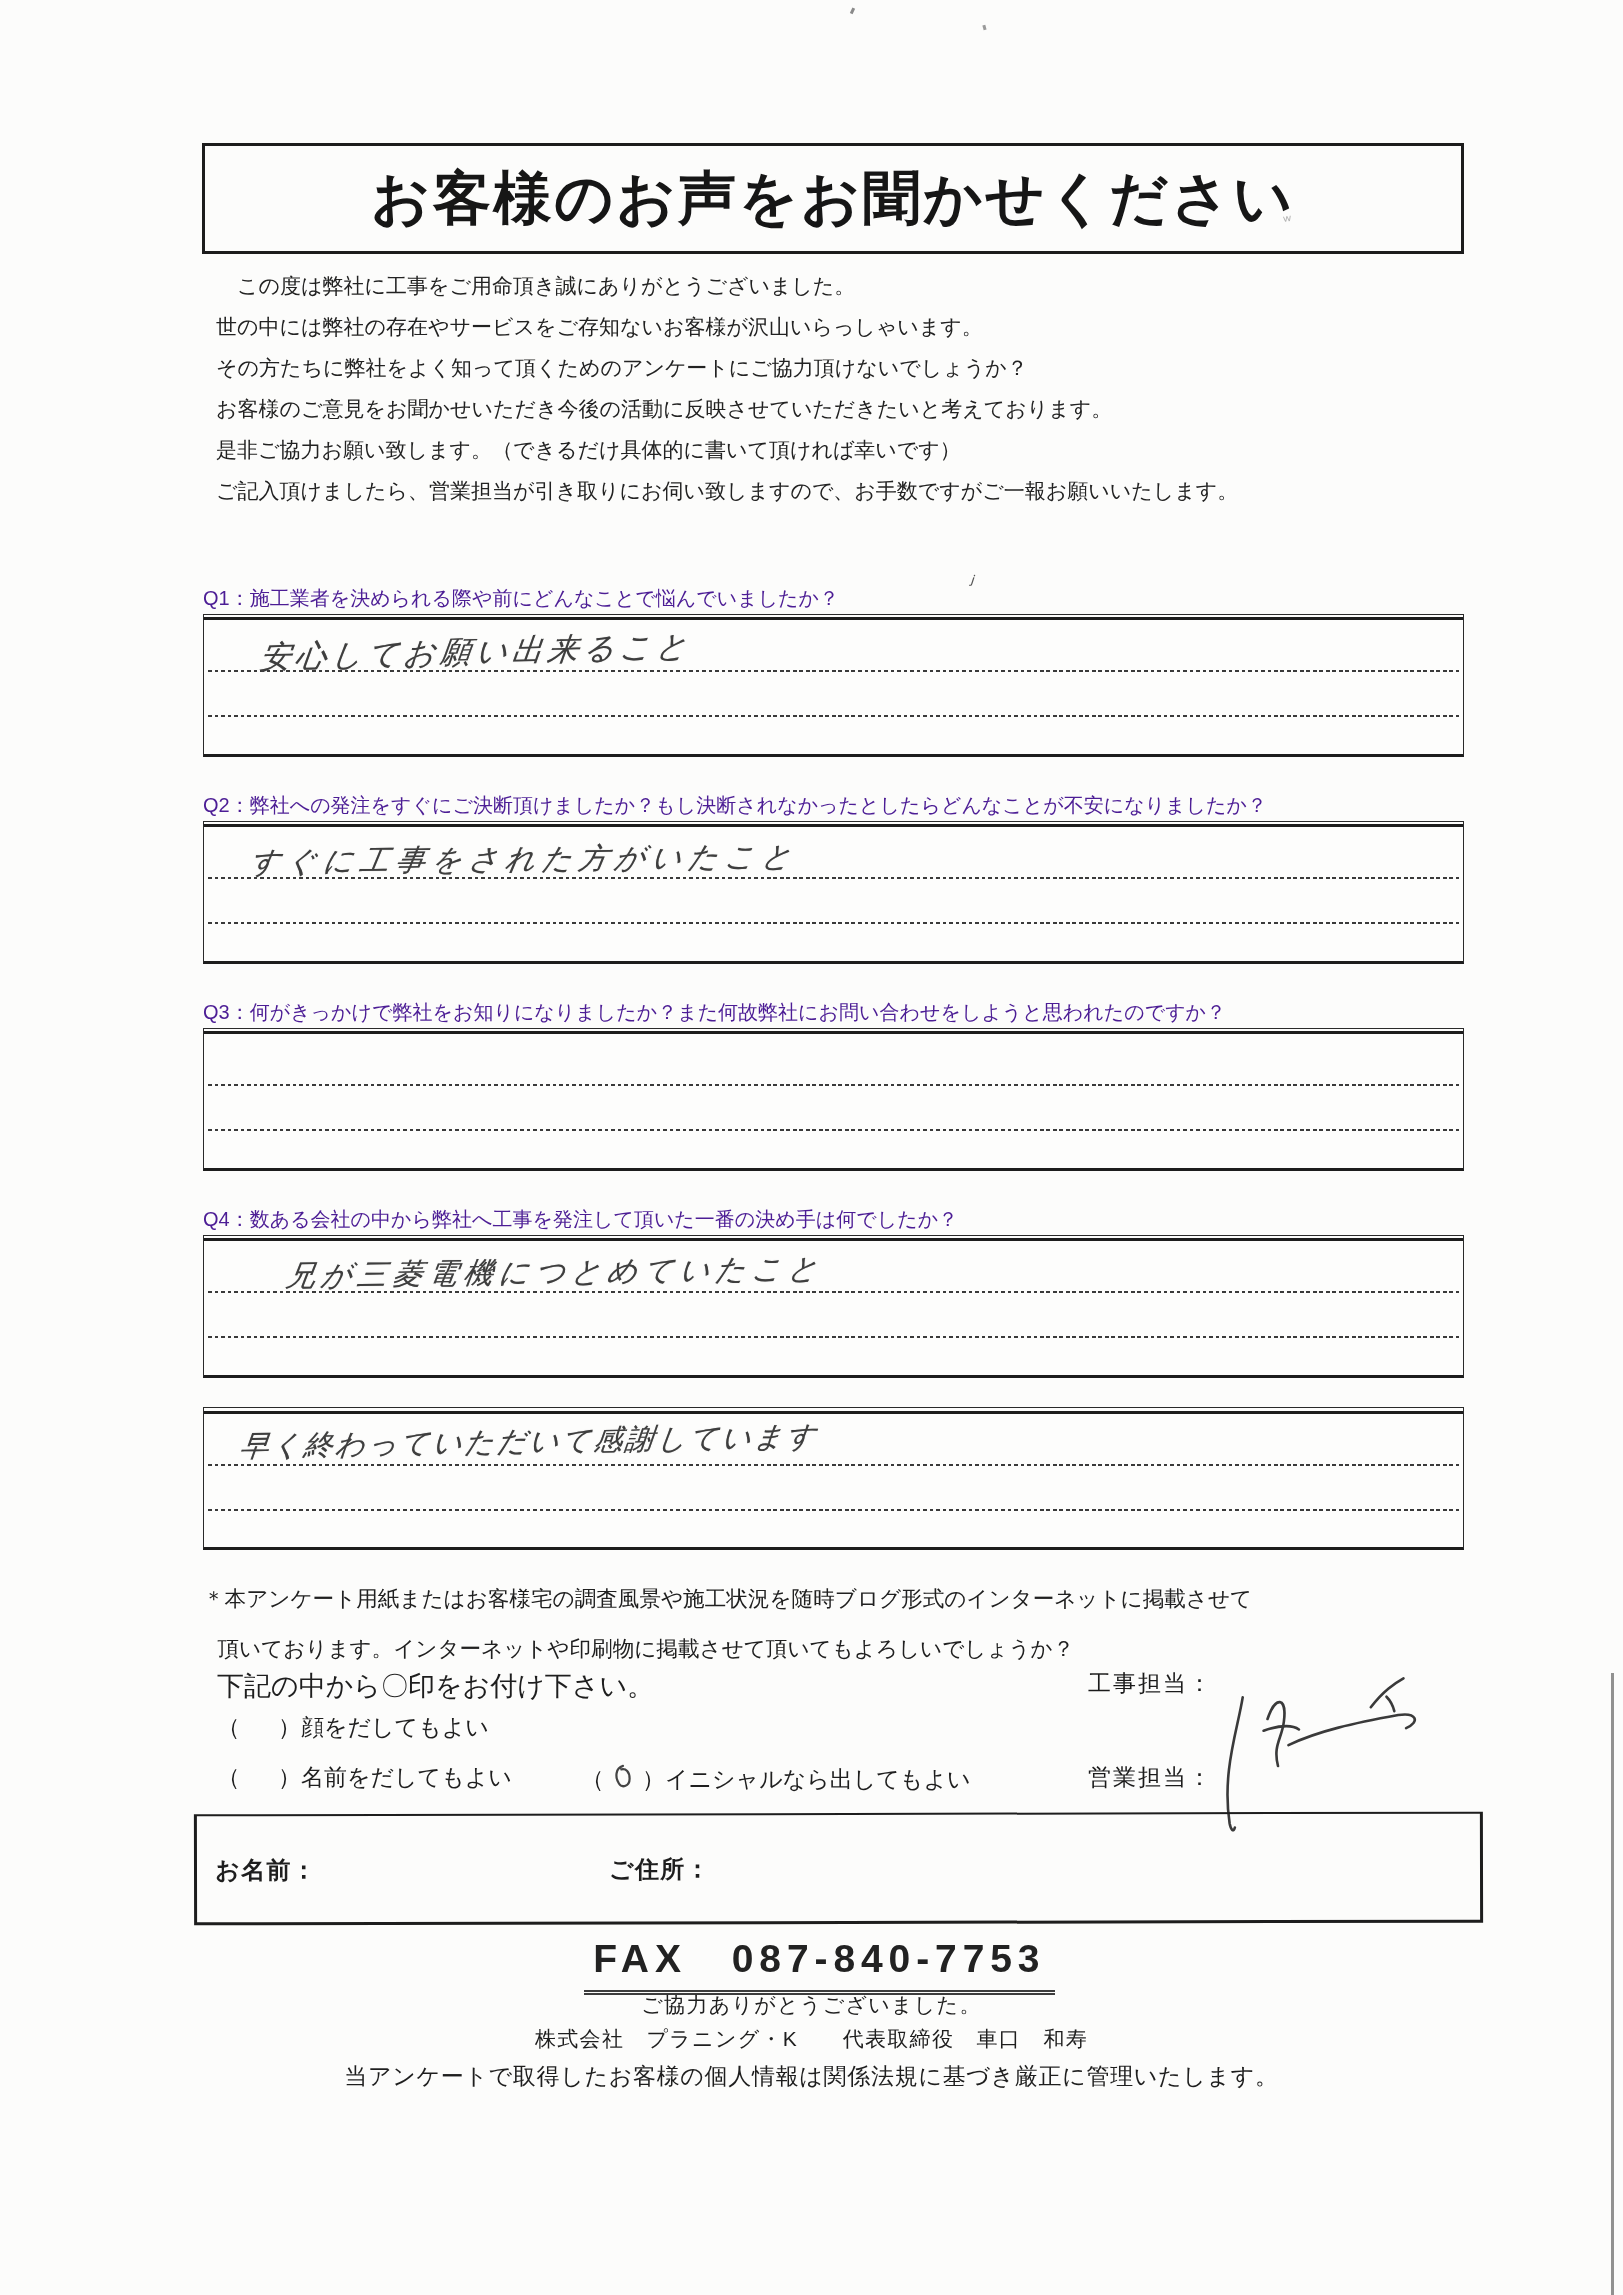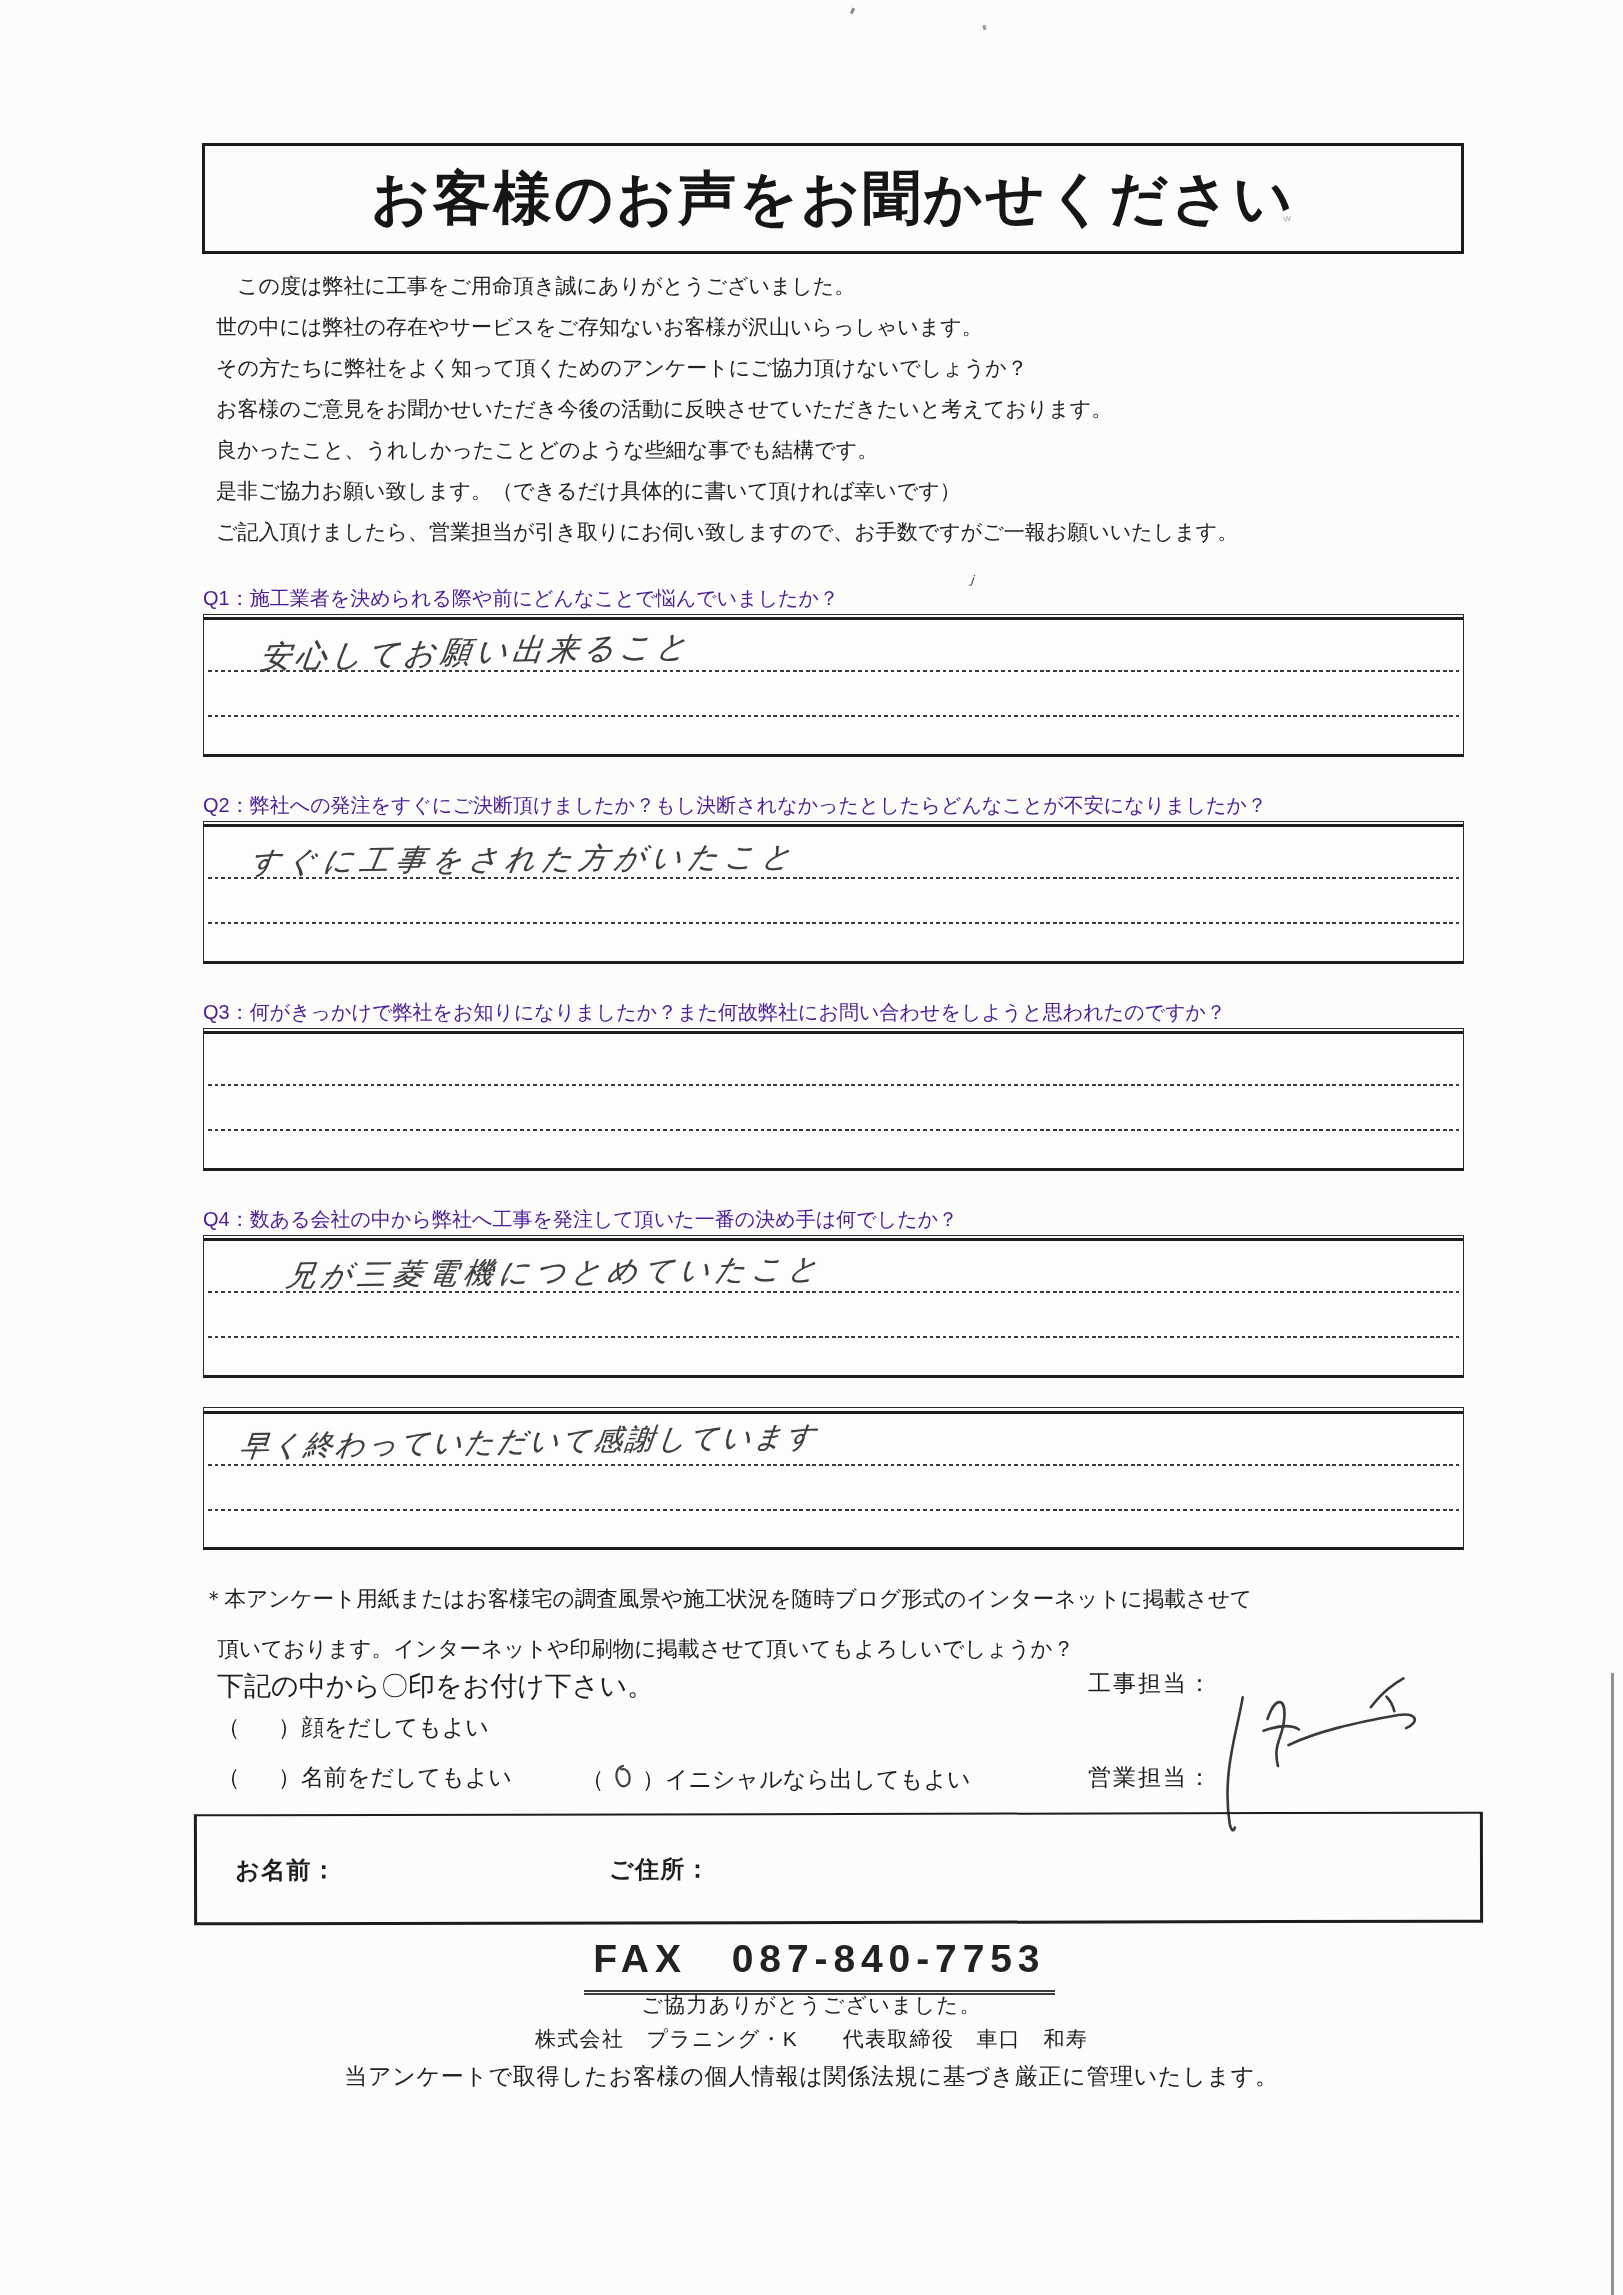--- a/index.html
+++ b/index.html
@@ -54,21 +54,21 @@
   .opt2{ left:217px; top:1762px; }
   .opt3{ left:581px; top:1762px; }
   
   .signature{ position:absolute; left:1190px; top:1668px; width:308px; height:183px; }
   
   .name-box{
     position:absolute; left:194px; top:1813px; width:1289px; height:111px;
     border:3.3px solid #1d1d1d; border-top-width:2.6px; box-sizing:border-box;
     transform:rotate(-0.12deg);
   }
-  .name-label{ position:absolute; left:18.3px; top:38px; font-size:24px; font-weight:bold; letter-spacing:1.3px;margin-left:20px; }
+  .name-label{ position:absolute; left:18.3px; top:38px; font-size:24px; font-weight:bold; letter-spacing:1.3px; }
   .addr-label{ position:absolute; left:412px; top:38px; font-size:24px; font-weight:bold; letter-spacing:1.3px; }
   
   .fax-wrap{ position:absolute; left:0; top:1932px; width:1623px; text-align:center; }
   .fax{
     display:inline-block; font-size:39px; font-weight:bold; letter-spacing:5.9px;
     color:#222; padding:0 9.2px 3.9px 9.2px; border-bottom:5.9px double #3c3c3c; margin-left:15.7px;
   }
   .center-line{ position:absolute; left:0; width:1623px; text-align:center; white-space:nowrap; }
   .thanks{ top:1991px; font-size:21px; letter-spacing:1.3px; }
   .company{ top:2025px; font-size:21px; letter-spacing:1.3px; }
@@ -95,21 +95,20 @@
   <div class="title-box">
     <span class="title-text">お客様のお声をお聞かせください</span>
   </div>
   <span class="stray b">ʷ</span>
 
   <div class="intro">
     <div class="intro-line">　この度は弊社に工事をご用命頂き誠にありがとうございました。</div>
     <div class="intro-line">世の中には弊社の存在やサービスをご存知ないお客様が沢山いらっしゃいます。</div>
     <div class="intro-line">その方たちに弊社をよく知って頂くためのアンケートにご協力頂けないでしょうか？</div>
     <div class="intro-line">お客様のご意見をお聞かせいただき今後の活動に反映させていただきたいと考えております。</div>
-    <div class="intro-line">良かったこと、うれしかったことどのような些細な事でも結構です。</div>
     <div class="intro-line">是非ご協力お願い致します。（できるだけ具体的に書いて頂ければ幸いです）</div>
     <div class="intro-line">ご記入頂けましたら、営業担当が引き取りにお伺い致しますので、お手数ですがご一報お願いいたします。</div>
   </div>
 
   <span class="stray a">ʲ</span>
 
   <div class="q q1" style="top:585px">
     <div class="q-label">Q1：施工業者を決められる際や前にどんなことで悩んでいましたか？</div>
     <div class="q-box">
       <div class="thick"></div>

